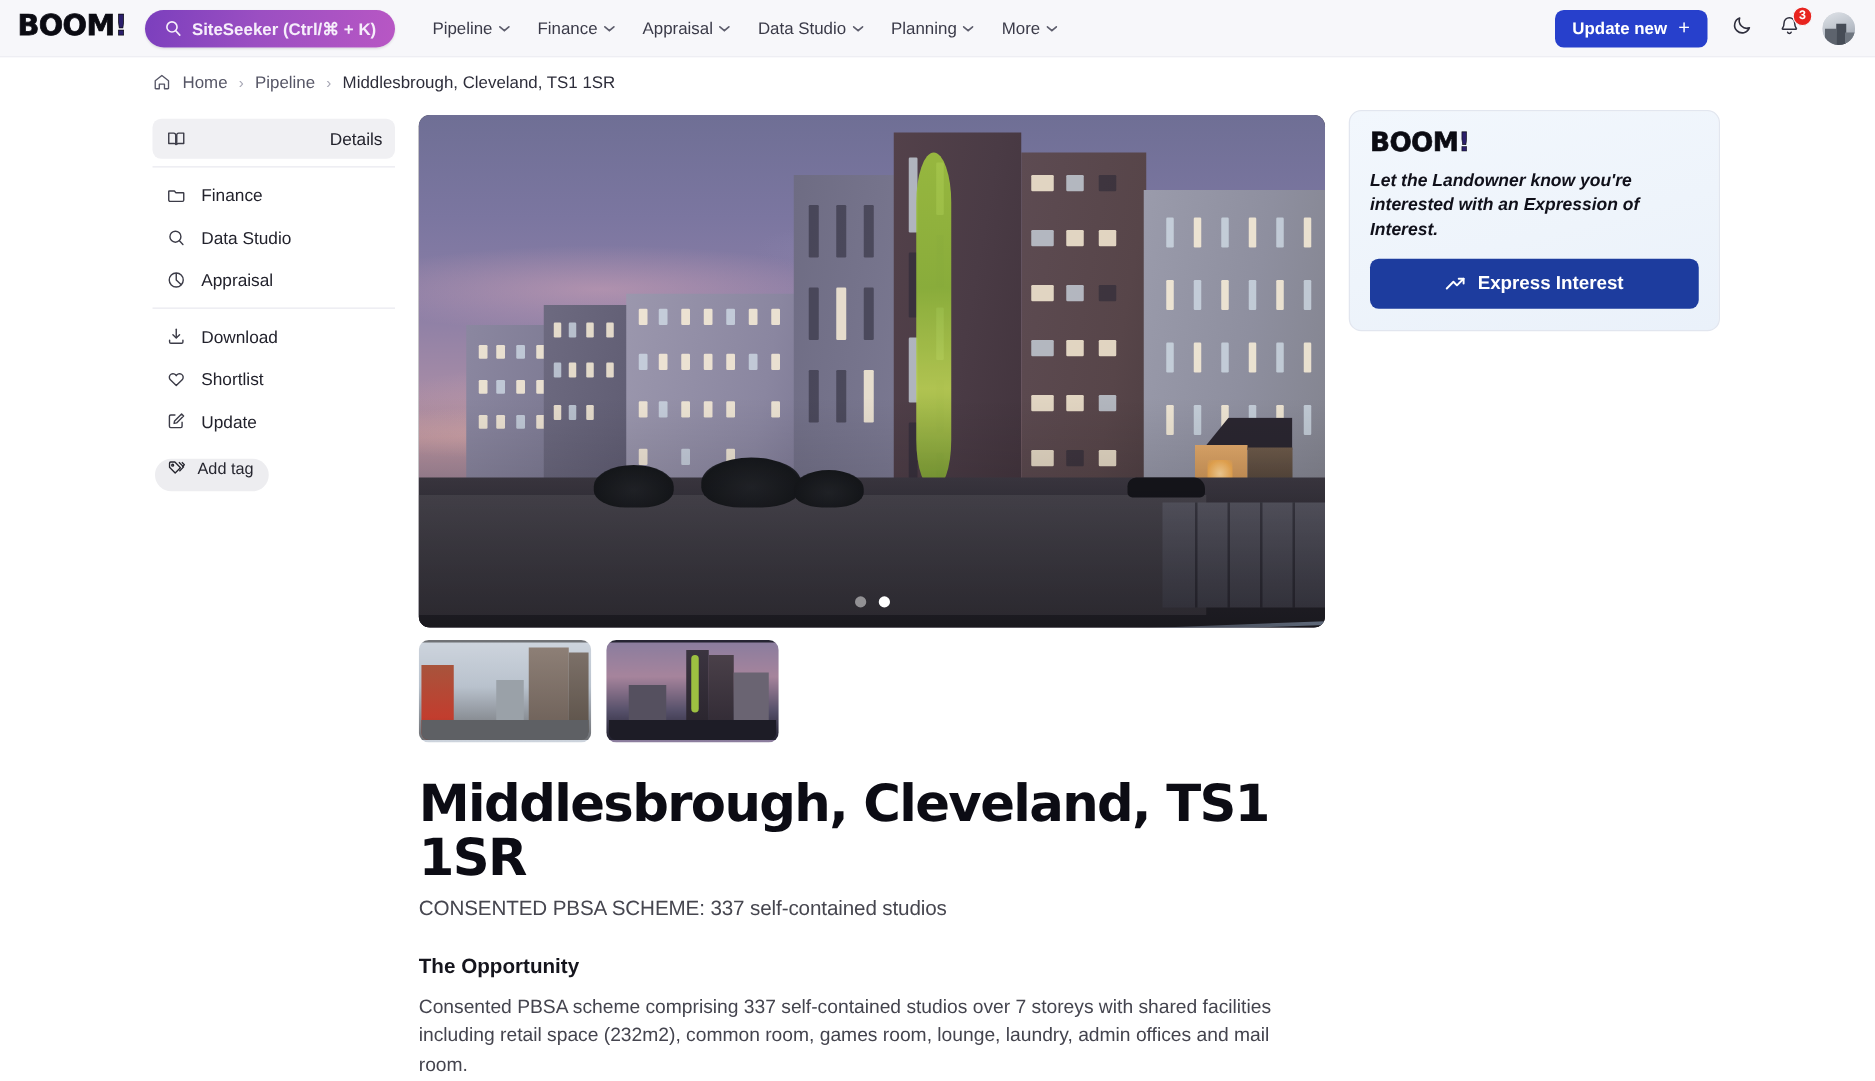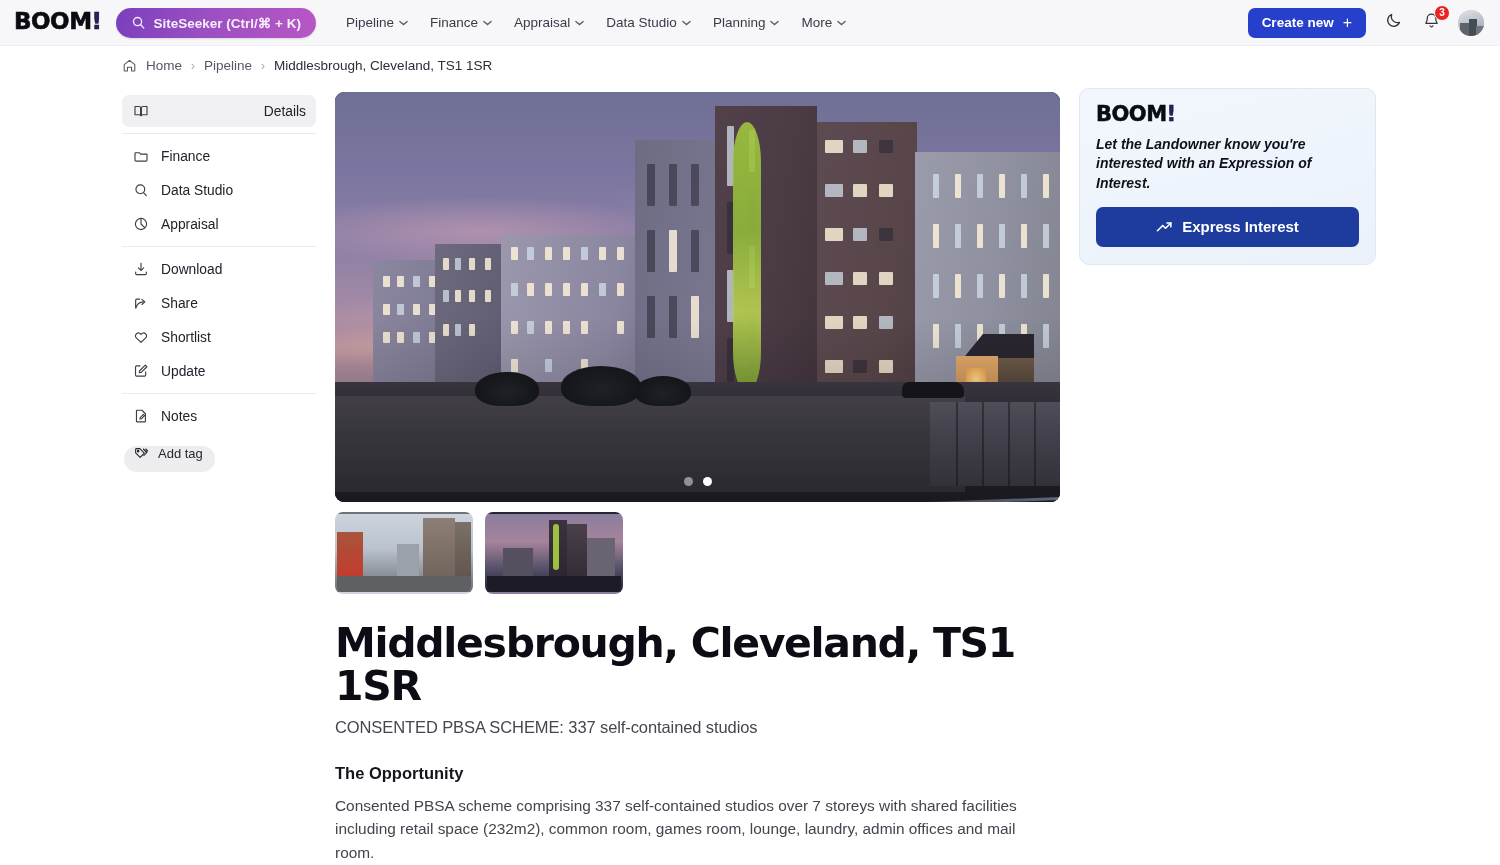--- a/index.html
+++ b/index.html
@@ -510,21 +510,21 @@
     <div class="navitem">
       <span>More</span>
       <svg class="caret" viewBox="0 0 10 6" fill="none" stroke="#5d5d6c" stroke-width="1.5" stroke-linecap="round">
           <path d="M1 1.3 L5 4.7 L9 1.3"></path>
         </svg>
     </div>
   </nav>
 
   <div class="header-right">
     <button class="create-new">
-      <span>Create new</span>
+      <span>Update new</span>
       <span style="font-size:16px;font-weight:400;">+</span>
     </button>
 
     <div class="icon-btn">
       <span>
         <svg width="17" height="17" viewBox="0 0 24 24" fill="none" stroke="currentColor" stroke-width="1.8" stroke-linejoin="round">
             <path d="M20.5 14.5A8.6 8.6 0 0 1 9.5 3.5a8.6 8.6 0 1 0 11 11Z"></path>
           </svg>
       </span>
     </div>
@@ -612,58 +612,37 @@
           <svg width="16" height="16" viewBox="0 0 24 24" fill="none" stroke="currentColor" stroke-width="1.7" stroke-linecap="round" stroke-linejoin="round">
               <path d="M12 3.6v10"></path>
               <path d="M8 10.2 12 14l4-3.8"></path>
               <path d="M4 16.6v2.2a1.6 1.6 0 0 0 1.6 1.6h12.8a1.6 1.6 0 0 0 1.6-1.6v-2.2"></path>
             </svg>
         </span>
         <span>Download</span>
       </div>
       <div class="side-item">
         <span class="si">
-          <svg width="16" height="16" viewBox="0 0 24 24" fill="none" stroke="currentColor" stroke-width="1.7" stroke-linecap="round" stroke-linejoin="round">
-              <path d="M4 19.4V7.8a1.6 1.6 0 0 1 1.6-1.6H10"></path>
-              <path d="M4.4 19.2c1.6-6 6.6-8.6 11.2-8.8"></path>
-              <path d="M13.4 6.6 17.8 10.4l-4.4 3.8"></path>
-            </svg>
-        </span>
-        <span>Share</span>
-      </div>
-      <div class="side-item">
-        <span class="si">
           <svg width="16" height="16" viewBox="0 0 24 24" fill="none" stroke="currentColor" stroke-width="1.7" stroke-linejoin="round">
               <path d="M12 20.2 4.6 13A4.4 4.4 0 1 1 12 8.3 4.4 4.4 0 1 1 19.4 13Z"></path>
             </svg>
         </span>
         <span>Shortlist</span>
       </div>
       <div class="side-item">
         <span class="si">
           <svg width="16" height="16" viewBox="0 0 24 24" fill="none" stroke="currentColor" stroke-width="1.7" stroke-linejoin="round">
               <path d="M11 4.4H5.4A1.6 1.6 0 0 0 3.8 6v12a1.6 1.6 0 0 0 1.6 1.6h12a1.6 1.6 0 0 0 1.6-1.6v-5.4"></path>
               <path d="m18.4 3.2 2.4 2.4-8.4 8.4-3 .6.6-3Z"></path>
             </svg>
         </span>
         <span>Update</span>
       </div>
     </div>
 
-    <div class="side-group">
-      <div class="side-item">
-        <span class="si">
-          <svg width="16" height="16" viewBox="0 0 24 24" fill="none" stroke="currentColor" stroke-width="1.7" stroke-linejoin="round">
-              <path d="M6 3.4h7.4L18.6 8.6V20a.8.8 0 0 1-.8.8H6a.8.8 0 0 1-.8-.8V4.2a.8.8 0 0 1 .8-.8Z"></path>
-              <path d="m15.6 9.6 1.8 1.8-4.8 4.8-2.2.4.4-2.2Z"></path>
-            </svg>
-        </span>
-        <span>Notes</span>
-      </div>
-    </div>
 
     <div class="addtag">
       <span style="display:flex;">
         <svg width="16" height="15" viewBox="0 0 24 24" fill="none" stroke="#26262f" stroke-width="1.7" stroke-linejoin="round">
             <path d="M3.4 11V5.6a1.4 1.4 0 0 1 1.4-1.4h5.4l7.2 7.2-6.8 6.8Z"></path>
             <circle cx="7.4" cy="8.2" r="1.2"></circle>
             <path d="m15.4 4.4 6 6-5.4 5.6"></path>
             <path d="m19.2 4.4 3.2 3.2-2.8 2.8"></path>
           </svg>
       </span>

